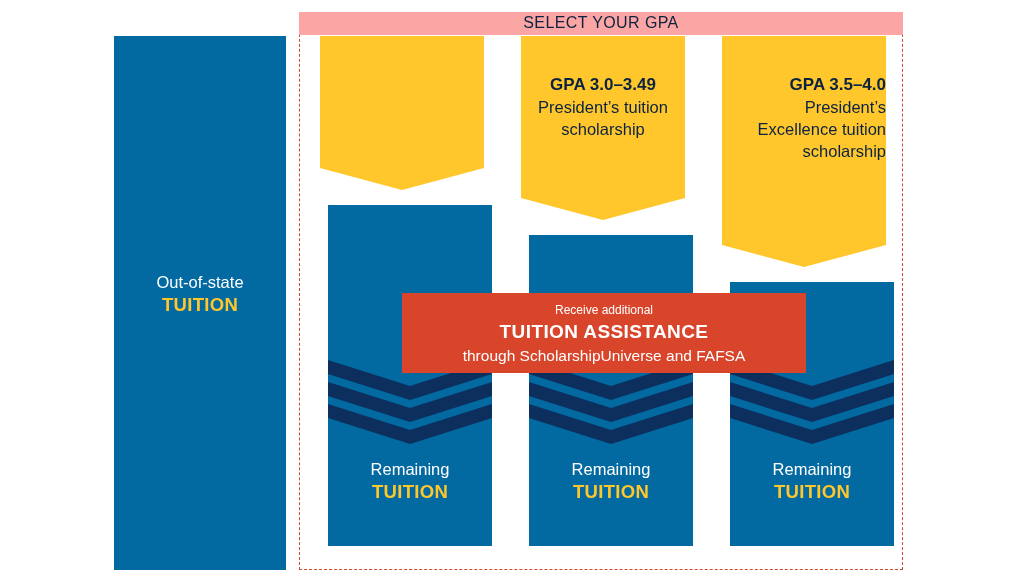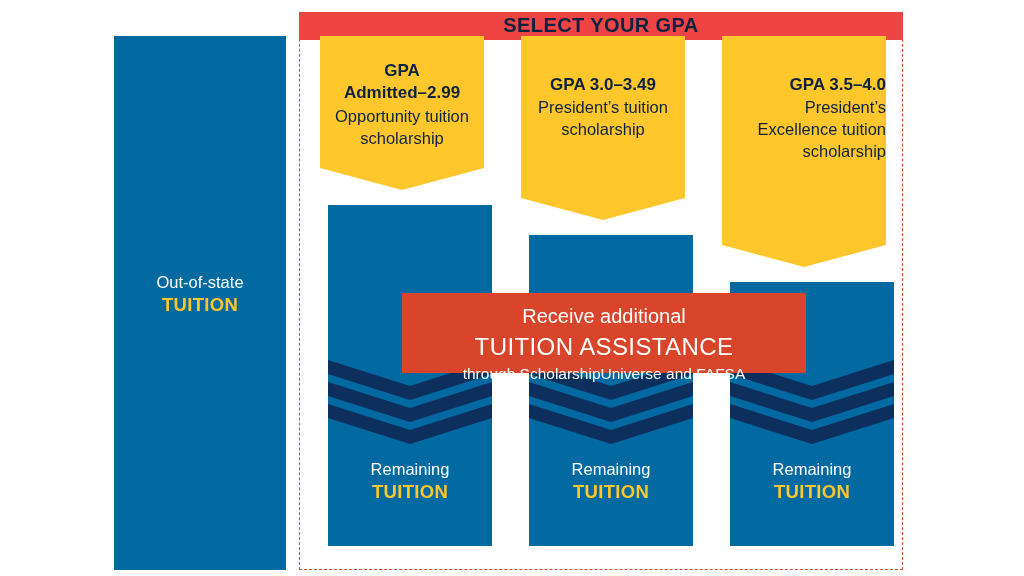--- a/index.html
+++ b/index.html
@@ -51,25 +51,25 @@
     height: 556px;
     border: 1.5px dashed #d04b2e;
     box-sizing: border-box;
   }
   #gpa-title {
     position: absolute;
     left: 299px;
     top: 12px;
     width: 604px;
     text-align: center;
-    font-size: 20px;
-    font-weight: bold;
+    font-size: 16px;
+    font-weight: normal;
     letter-spacing: 0.4px;
     color: #0c2340;
-    background: #ef4444;
+    background: #fca5a5;
     padding: 2px 0 3px 0;
     box-sizing: border-box;
   }
 
   
   .column {
     position: absolute;
     width: 164px;
   }
   #col-0 { left: 320px; }
@@ -143,51 +143,44 @@
     left: 402px;
     top: 293px;
     width: 404px;
     height: 80px;
     background: #d8452b;
     color: #ffffff;
     text-align: center;
     box-sizing: border-box;
     padding-top: 9px;
   }
-  #assist-banner .line1 { font-size: 20px; line-height: 1.45; }
+  #assist-banner .line1 { font-size: 12px; line-height: 1.45; }
   #assist-banner .line2 {
-    font-size: 24px;
-    font-weight: normal;
+    font-size: 19px;
+    font-weight: bold;
     letter-spacing: 0.4px;
     line-height: 1.35;
   }
   #assist-banner .line3 { font-size: 15.5px; line-height: 1.45; text-align: center; }
 </style>
 </head>
 <body>
 
 <div id="oos-bar">
   <div id="oos-text">
     <span>Out-of-state</span>
     <span class="bold-gold">TUITION</span>
   </div>
 </div>
 
 <div id="gpa-region"></div>
 <div id="gpa-title">SELECT YOUR GPA</div>
 
 <div class="column" id="col-0">
   <div class="gold-block" style="top:36px; height:166px;">
-    <div class="gold-inner">
-      <span class="gpa-label">
-        <span>GPA</span>
-        <span class="l2">Admitted–2.99</span>
-      </span>
-      <span>Opportunity tuition scholarship</span>
-    </div>
     <svg class="gold-chevron" viewBox="0 0 164 34" preserveAspectRatio="none">
       <polygon points="0,0 82,22 164,0 164,34 0,34" fill="#ffffff"></polygon>
     </svg>
   </div>
   <div class="blue-block" style="top:205px; height:341px;">
     <svg class="chevron-stack" style="top:155px; height:90px;" viewBox="0 0 164 90" preserveAspectRatio="none">
       <polygon points="0,0 82,26 164,0 164,14 82,40 0,14" fill="#0c2f5e"></polygon>
       <polygon points="0,22 82,48 164,22 164,36 82,62 0,36" fill="#0c2f5e"></polygon>
       <polygon points="0,44 82,70 164,44 164,58 82,84 0,58" fill="#0c2f5e"></polygon>
     </svg>

